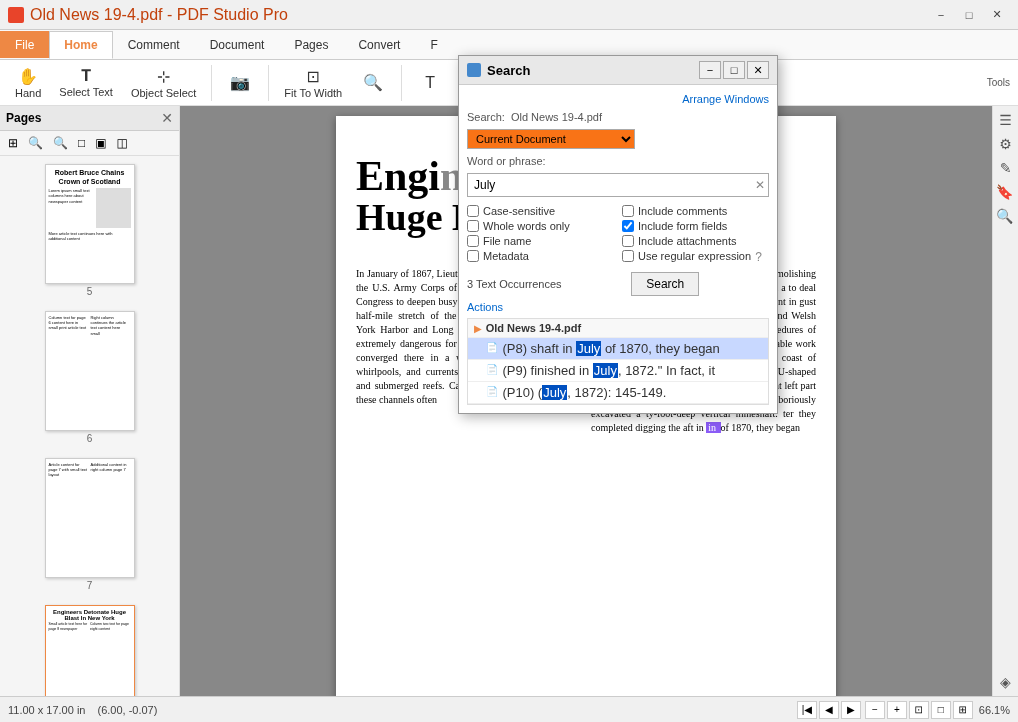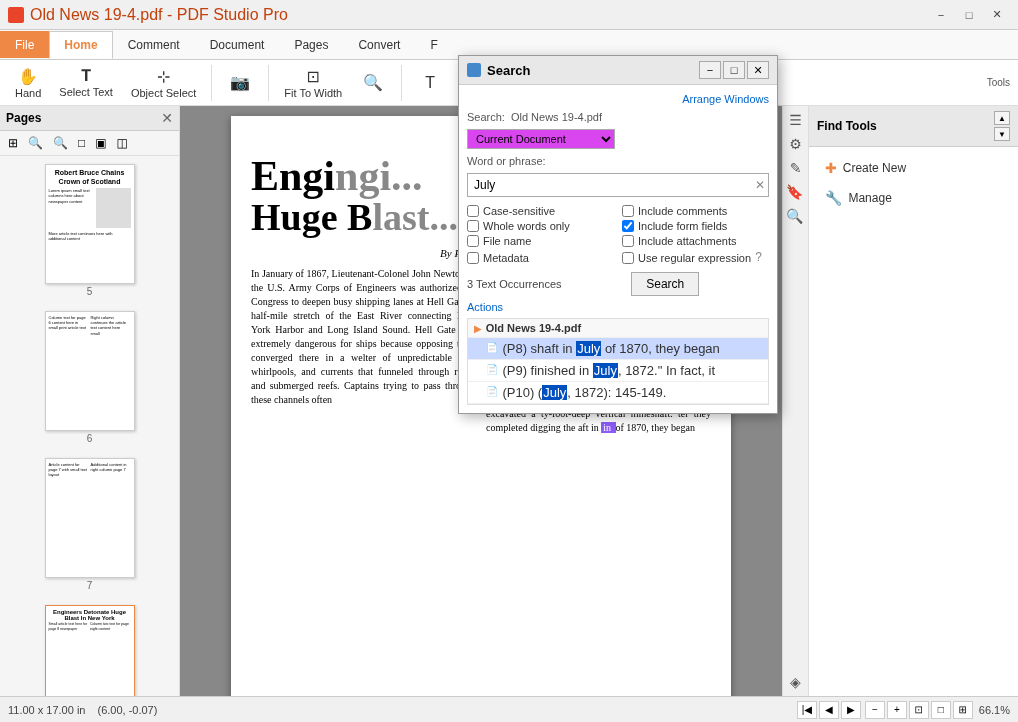--- a/index.html
+++ b/index.html
@@ -69,26 +69,26 @@
     
     .search-dialog { position: absolute; top: 55px; left: 458px; width: 320px; background: white; border: 1px solid #999; box-shadow: 3px 3px 12px rgba(0,0,0,0.3); z-index: 100; }
     .dialog-titlebar { background: #e8e8e8; padding: 5px 8px; display: flex; align-items: center; justify-content: space-between; border-bottom: 1px solid #ccc; cursor: move; }
     .dialog-title { font-size: 13px; font-weight: bold; display: flex; align-items: center; gap: 6px; }
     .dialog-icon { width: 14px; height: 14px; background: #4488cc; border-radius: 2px; }
     .dialog-win-controls { display: flex; gap: 2px; }
     .dialog-btn { width: 22px; height: 18px; border: 1px solid #aaa; background: #f0f0f0; cursor: pointer; font-size: 11px; display: flex; align-items: center; justify-content: center; }
     .dialog-body { padding: 8px; }
     .dialog-row { display: flex; align-items: center; gap: 6px; margin-bottom: 6px; }
     .dialog-label { font-size: 11px; color: #555; white-space: nowrap; }
-    .scope-select { border: 1px solid #aaa; padding: 2px 4px; font-size: 11px; width: 148px; background: #d946ef; }
+    .scope-select { border: 1px solid #aaa; padding: 2px 4px; font-size: 11px; width: 168px; background: #f97316; }
     .search-input-row { margin-bottom: 8px; position: relative; }
     .search-input { width: 100%; border: 1px solid #aaa; padding: 4px 24px 4px 6px; font-size: 12px; }
     .search-input-clear { position: absolute; right: 4px; top: 50%; transform: translateY(-50%); cursor: pointer; font-size: 12px; color: #888; }
     .options-grid { display: grid; grid-template-columns: 1fr 1fr; gap: 3px 8px; margin-bottom: 8px; }
-    .option-row { display: flex; align-items: flex-end; gap: 4px; }
+    .option-row { display: flex; align-items: flex-start; gap: 4px; }
     .option-check { width: 12px; height: 12px; }
     .option-label { font-size: 11px; color: #333; }
     .arrange-windows { font-size: 11px; color: #0066cc; cursor: pointer; text-align: right; margin-bottom: 6px; }
     .results-count { font-size: 11px; color: #444; margin-bottom: 0; }
     .search-button { background: #f0f0f0; border: 1px solid #aaa; padding: 4px 14px; font-size: 12px; cursor: pointer; float: right; }
     .search-actions-row { display: flex; align-items: center; justify-content: space-between; margin-bottom: 4px; }
     .actions-link { font-size: 11px; color: #0066cc; cursor: pointer; }
     .results-area { border: 1px solid #ddd; max-height: 120px; overflow-y: auto; }
     .result-group { }
     .result-group-header { display: flex; align-items: center; gap: 4px; padding: 3px 6px; background: #f8f8f8; border-bottom: 1px solid #eee; cursor: pointer; }
@@ -290,39 +290,20 @@
   <div class="right-toolbar">
     <button class="right-tool-btn">☰</button>
     <button class="right-tool-btn">⚙</button>
     <button class="right-tool-btn">✎</button>
     <button class="right-tool-btn">🔖</button>
     <button class="right-tool-btn">🔍</button>
     <div style="flex:1;"></div>
     <button class="right-tool-btn">◈</button>
   </div>
 
-  <div class="find-tools-panel">
-    <div class="find-tools-header">
-      <span class="find-tools-title">Find Tools</span>
-      <div class="scroll-arrows">
-        <button class="scroll-arrow">▲</button>
-        <button class="scroll-arrow">▼</button>
-      </div>
-    </div>
-    <div class="find-tools-body">
-      <div class="find-tool-btn">
-        <span class="find-tool-icon">✚</span>
-        <span class="find-tool-label">Create New</span>
-      </div>
-      <div class="find-tool-btn">
-        <span class="find-tool-icon">🔧</span>
-        <span class="find-tool-label">Manage</span>
-      </div>
-    </div>
-  </div>
 </div>
 
 <div class="status-bar">
   <div class="status-left">
     <span>11.00 x 17.00 in</span>
     <span>(6.00, -0.07)</span>
   </div>
   <div class="status-right">
     <div class="status-nav">
       <button class="nav-btn">|◀</button>

